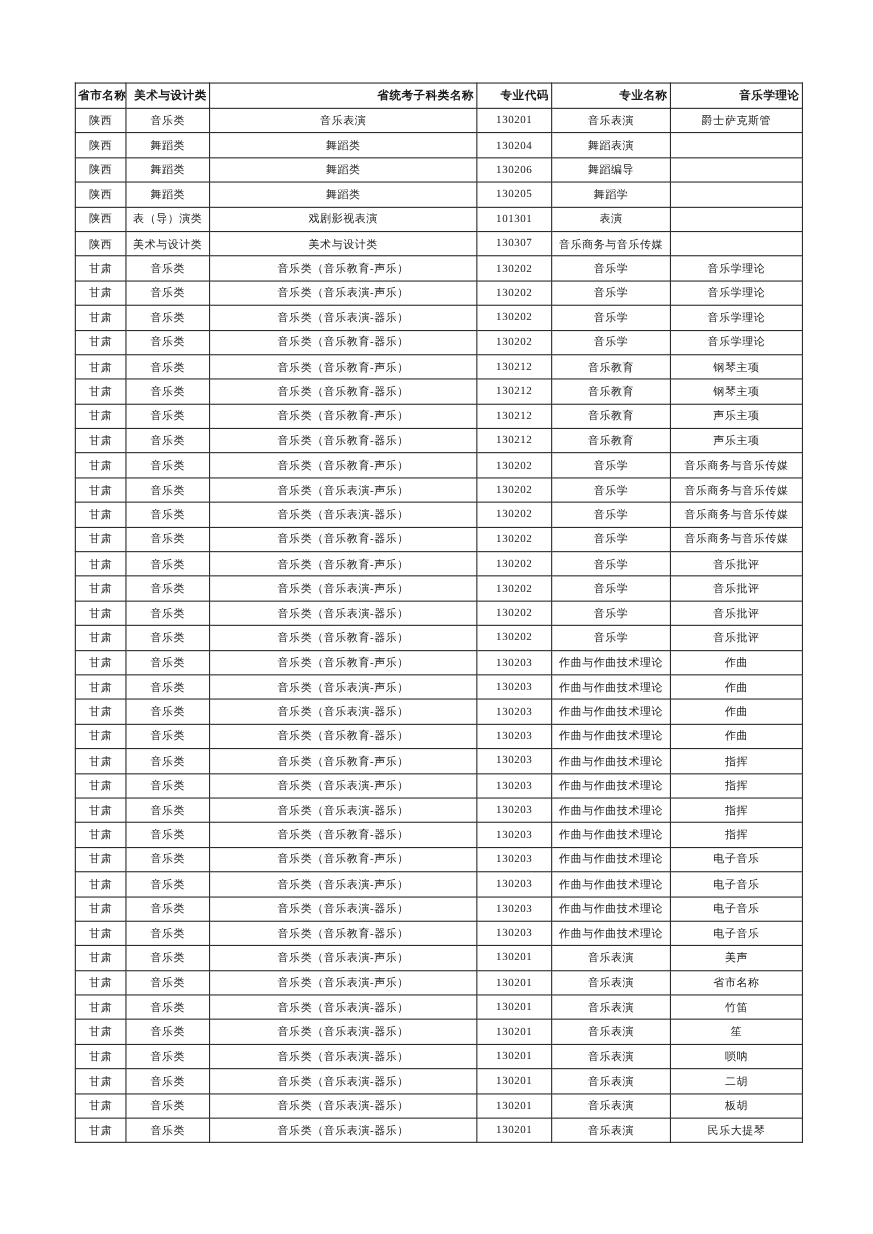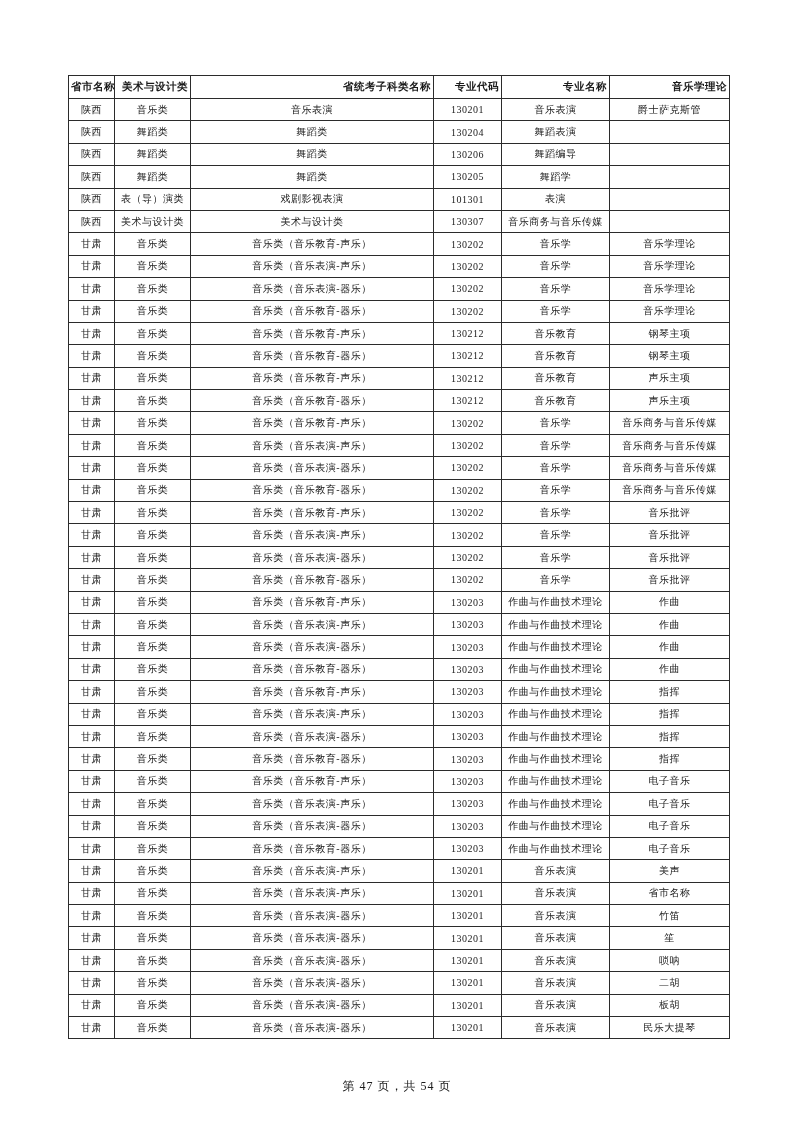--- a/index.html
+++ b/index.html
@@ -407,16 +407,13 @@
           <td>甘肃</td>
           <td>音乐类</td>
           <td>音乐类（音乐表演-器乐）</td>
           <td>130201</td>
           <td>音乐表演</td>
           <td>民乐大提琴</td>
         </tr>
       </tbody>
   </table>
 
-  <div class="footer">
-    <span>第 47 页，共 54 页</span>
-  </div>
 </div>
 
 </body></html>

